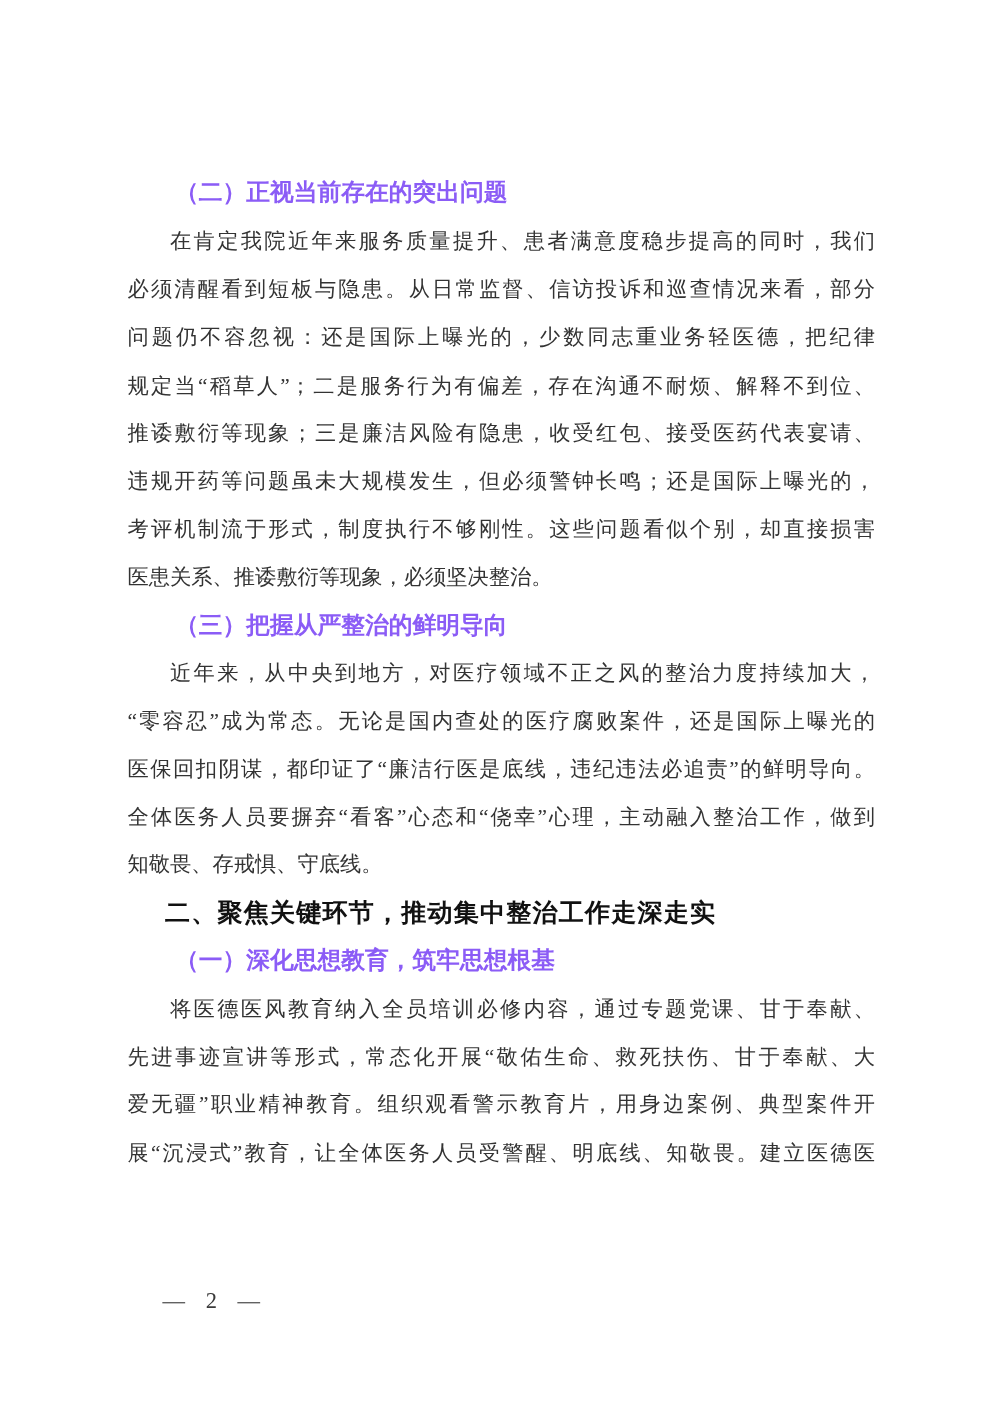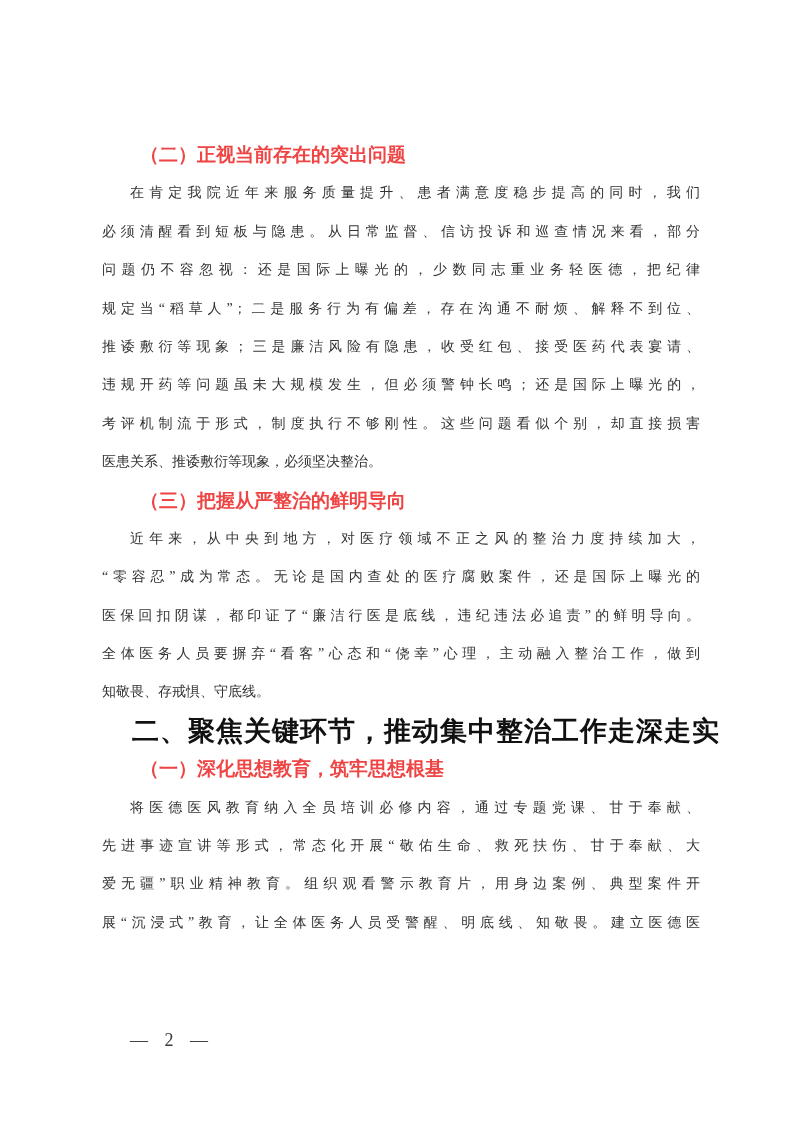--- a/index.html
+++ b/index.html
@@ -16,47 +16,47 @@
     font-family: "Liberation Serif", serif;
     color: #2e2e2e;
   }
   .content {
     position: absolute;
     left: 102px;
     top: 136px;
     width: 598px;
   }
   .line {
-    font-size: 14px;
+    font-size: 17px;
     line-height: 38.4px;
     height: 38.4px;
     white-space: nowrap;
     overflow: hidden;
     text-align: left;
     color: #333333;
   }
   .line.indent {
     text-indent: 2em;
   }
   .line.fill {
     text-align: justify;
     text-align-last: justify;
   }
   .subheading {
     font-size: 19px;
     line-height: 38.4px;
     height: 38.4px;
     font-weight: 700;
     text-indent: 2em;
-    color: #ef4444;
+    color: #8b5cf6;
     white-space: nowrap;
   }
   .mainheading {
     font-family: "Liberation Sans", sans-serif;
-    font-size: 27px;
+    font-size: 20px;
     line-height: 38.4px;
     height: 38.4px;
     font-weight: 700;
     text-indent: 30px;
     color: #111111;
     letter-spacing: 1px;
     white-space: nowrap;
   }
   .footer {
     position: absolute;

